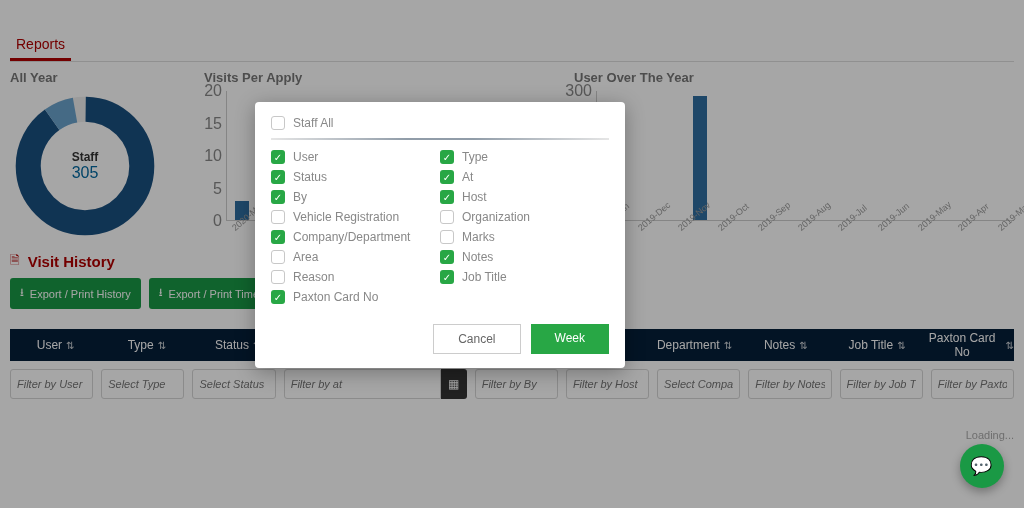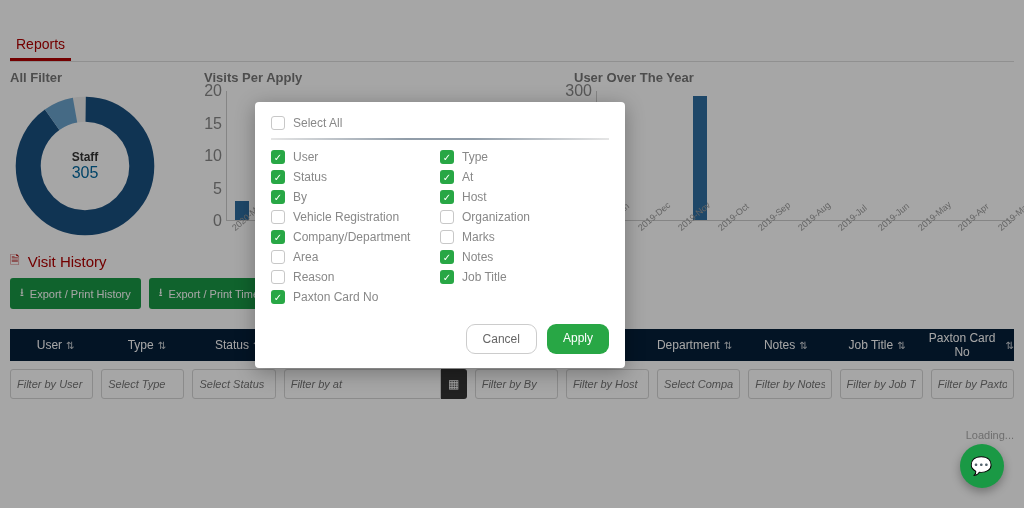--- a/index.html
+++ b/index.html
@@ -26,21 +26,21 @@
   .bar-chart { width: 340px; height: 150px; position: relative; }
   .y-ticks { position: absolute; left: 0; top: 0; bottom: 20px; width: 18px; font-size: 16px; color: #888; }
   .y-ticks div { position: absolute; right: 0; transform: translateY(-50%); }
   .plot { position: absolute; left: 22px; right: 0; top: 0; bottom: 20px; border-left: 1px solid #ccc; border-bottom: 1px solid #ccc; display: flex; align-items: flex-end; gap: 20px; padding: 0 8px; }
   .bar { width: 14px; background: #2f6ea0; }
   .x-ticks { position: absolute; left: 22px; right: 0; bottom: 0; height: 20px; font-size: 9px; color: #999; }
   .x-ticks span { position: absolute; transform: rotate(-40deg); transform-origin: left top; white-space: nowrap; }
 
   .history-head { display: flex; align-items: center; gap: 8px; margin-top: 10px; }
   .doc-icon { color: #b10000; }
-  .history-title { color: #b10000; font-size: 15px; }
+  .history-title { color: #b10000; font-size: 15px; font-weight: bold; }
   .btn-row { display: flex; gap: 8px; margin-top: 6px; align-items: center; }
   .btn-green { background: #1a9945; color: #fff; border-radius: 3px; padding: 6px 10px; display: flex; align-items: center; gap: 6px; font-size: 11px; }
   .gear { color: #333; font-size: 16px; }
 
   .grid-header { display: flex; margin-top: 20px; background: #061f39; color: #fff; height: 32px; align-items: center; }
   .grid-header .col { flex: 1; text-align: center; font-size: 12px; display: flex; align-items: center; justify-content: center; gap: 4px; }
   .sort-icon { font-size: 10px; opacity: 0.8; }
   .filters-row { display: flex; gap: 8px; margin-top: 8px; }
   .filters-row input { flex: 1; height: 30px; padding: 4px 6px; border: 1px solid #d6d6d6; border-radius: 3px; font-size: 11px; color: #999; font-style: italic; min-width: 0; }
   .dateslot { flex: 1; display: flex; gap: 0; }
@@ -56,38 +56,38 @@
   .modal-body { padding: 14px 16px 10px; }
   .select-all-row { display: flex; align-items: center; gap: 8px; margin-bottom: 8px; }
   .divider { height: 2px; background: linear-gradient(to right, #ccc, #223a52 40%, #223a52 60%, #ccc); margin-bottom: 10px; opacity: .5; }
   .chk-cols { display: flex; }
   .chk-col { flex: 1; display: flex; flex-direction: column; gap: 6px; }
   .chk { display: flex; align-items: center; gap: 8px; color: #888; }
   .box { width: 14px; height: 14px; border-radius: 3px; display: inline-flex; align-items: center; justify-content: center; font-size: 10px; }
   .box.unchecked { border: 1px solid #c8c8c8; background: #fff; }
   .box.checked { background: #28a745; color: #fff; }
   .modal-foot { display: flex; justify-content: flex-end; gap: 10px; padding: 10px 16px 14px; }
-  .btn { border-radius: 9px; padding: 7px 16px; font-size: 12px; display: inline-block; cursor: pointer; }
+  .btn { border-radius: 0; padding: 7px 24px; font-size: 12px; display: inline-block; cursor: pointer; }
   .btn-cancel { border: 1px solid #ccc; background: #fff; color: #666; }
   .btn-apply { background: #28a745; color: #fff; }
 
   .chat-fab { position: absolute; right: 20px; bottom: 20px; width: 44px; height: 44px; border-radius: 50%; background: #1a9945; color: #fff; display: flex; align-items: center; justify-content: center; z-index: 20; box-shadow: 0 4px 10px rgba(0,0,0,0.3); font-size: 18px; }
 </style>
 </head>
 <body>
 
 <div class="page">
   <div class="tabs">
     <span class="tab-active">Reports</span>
   </div>
 
   <div class="charts-row">
 
     <div class="chart donut-wrap">
-      <div class="chart-title">All Filter</div>
+      <div class="chart-title">All Year</div>
       <div class="donut">
         <svg viewBox="0 0 42 42">
           <circle cx="21" cy="21" r="15.9" fill="none" stroke="#eee" stroke-width="7"></circle>
           <circle cx="21" cy="21" r="15.9" fill="none" stroke="#1a5080" stroke-width="7" stroke-dasharray="90 10" stroke-dashoffset="25"></circle>
           <circle cx="21" cy="21" r="15.9" fill="none" stroke="#6aa3cd" stroke-width="7" stroke-dasharray="7 93" stroke-dashoffset="35"></circle>
         </svg>
         <div class="donut-center">
           <div class="lbl">Staff</div>
           <div class="val">305</div>
         </div>
@@ -213,21 +213,21 @@
 
   <div class="loading">Loading...</div>
 </div>
 
 <div class="overlay"></div>
 
 <div class="modal">
   <div class="modal-body">
     <div class="select-all-row chk">
       <span class="box unchecked"></span>
-      <span>Select All</span>
+      <span>Staff All</span>
     </div>
     <div class="divider"></div>
     <div class="chk-cols">
       <div class="chk-col" id="chk-left">
           <div class="chk">
             <span class="box checked">✓</span>
             <span>User</span>
           </div>
           <div class="chk">
             <span class="box checked">✓</span>
@@ -285,19 +285,19 @@
           </div>
           <div class="chk">
             <span class="box checked">✓</span>
             <span>Job Title</span>
           </div>
         </div>
     </div>
   </div>
   <div class="modal-foot">
     <span class="btn btn-cancel">Cancel</span>
-    <span class="btn btn-apply">Apply</span>
+    <span class="btn btn-apply">Week</span>
   </div>
 </div>
 
 <div class="chat-fab">
   <span>💬</span>
 </div>
 
 </body></html>

